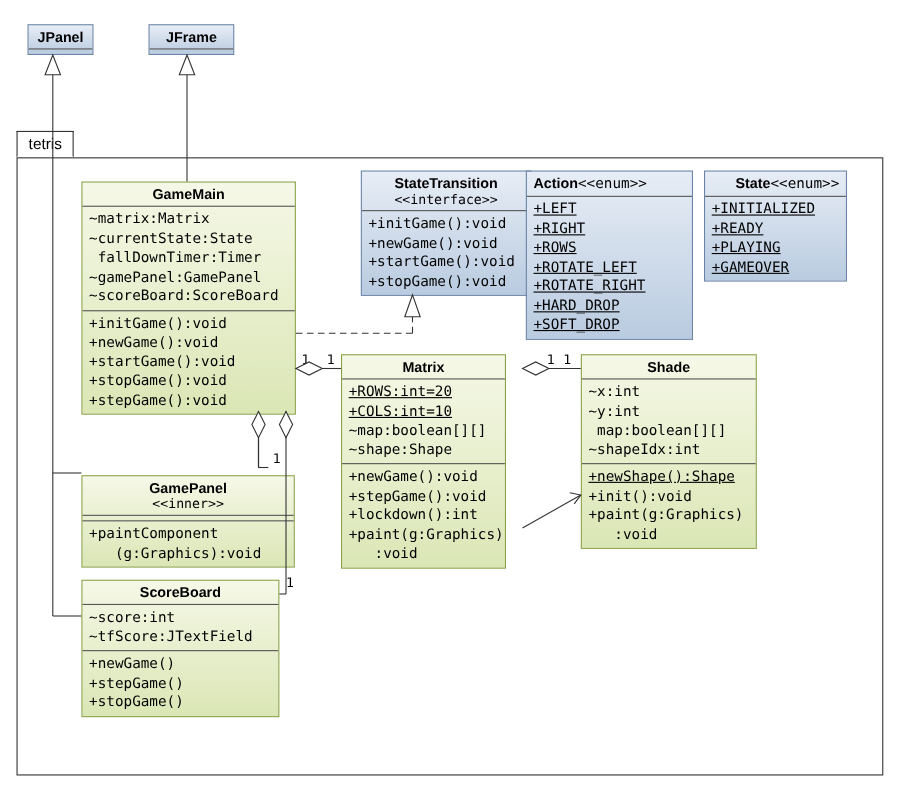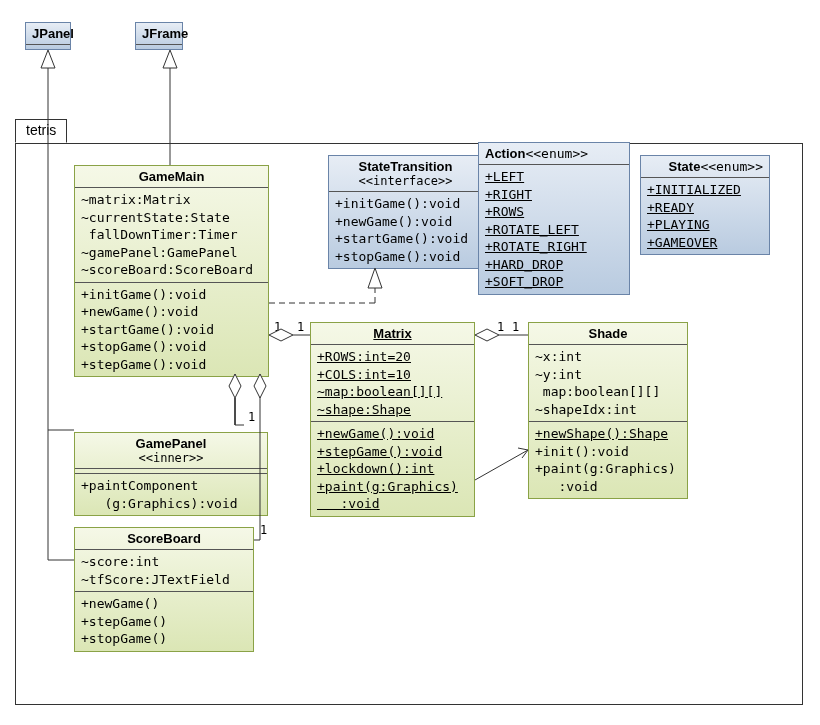--- a/index.html
+++ b/index.html
@@ -79,26 +79,26 @@
   .mult {
     position: absolute;
     font-family: "Consolas", monospace;
     font-size: 12px;
     color: #000;
   }
 </style>
 </head>
 <body>
 
-<div class="uml-box blue" style="left:25px; top:22px; width:46px;">
+<div class="uml-box blue" style="left:25px; top:22px; width:60px;">
   <div class="title">JPanel</div>
   <div class="section" style="height:4px;padding:0"></div>
 </div>
 
-<div class="uml-box blue" style="left:135px; top:22px; width:48px;">
+<div class="uml-box blue" style="left:135px; top:22px; width:78px;">
   <div class="title">JFrame</div>
   <div class="section" style="height:4px;padding:0"></div>
 </div>
 
 <div class="package-tab" style="left:15px; top:119px;">
   <span>tetris</span>
 </div>
 <div class="package" style="left:15px; top:143px; width:788px; height:562px;"></div>
 
 <div class="uml-box green" style="left:74px; top:165px; width:195px;">
@@ -125,21 +125,21 @@
     <span class="stereo">&lt;&lt;interface&gt;&gt;</span>
   </div>
   <div class="section">
     <div>+initGame():void</div>
     <div>+newGame():void</div>
     <div>+startGame():void</div>
     <div>+stopGame():void</div>
   </div>
 </div>
 
-<div class="uml-box blue" style="left:478px; top:142px; width:152px;">
+<div class="uml-box blue" style="left:478px; top:155px; width:152px;">
   <div class="title" style="text-align:left">
     <span>Action</span><span style="font-weight:normal;font-family:Consolas,monospace">&lt;&lt;enum&gt;&gt;</span>
   </div>
   <div class="section">
     <div><span class="u">+LEFT</span></div>
     <div><span class="u">+RIGHT</span></div>
     <div><span class="u">+ROWS</span></div>
     <div><span class="u">+ROTATE_LEFT</span></div>
     <div><span class="u">+ROTATE_RIGHT</span></div>
     <div><span class="u">+HARD_DROP</span></div>
@@ -152,21 +152,21 @@
     <span>State</span><span style="font-weight:normal;font-family:Consolas,monospace">&lt;&lt;enum&gt;&gt;</span>
   </div>
   <div class="section">
     <div><span class="u">+INITIALIZED</span></div>
     <div><span class="u">+READY</span></div>
     <div><span class="u">+PLAYING</span></div>
     <div><span class="u">+GAMEOVER</span></div>
   </div>
 </div>
 
-<div class="uml-box green" style="left:310px; top:322px; width:165px;text-decoration:underline;">
+<div class="uml-box green" style="left:310px; top:322px; width:150px;">
   <div class="title">Matrix</div>
   <div class="section">
     <div><span class="u">+ROWS:int=20</span></div>
     <div><span class="u">+COLS:int=10</span></div>
     <div>~map:boolean[][]</div>
     <div>~shape:Shape</div>
   </div>
   <div class="section">
     <div>+newGame():void</div>
     <div>+stepGame():void</div>

